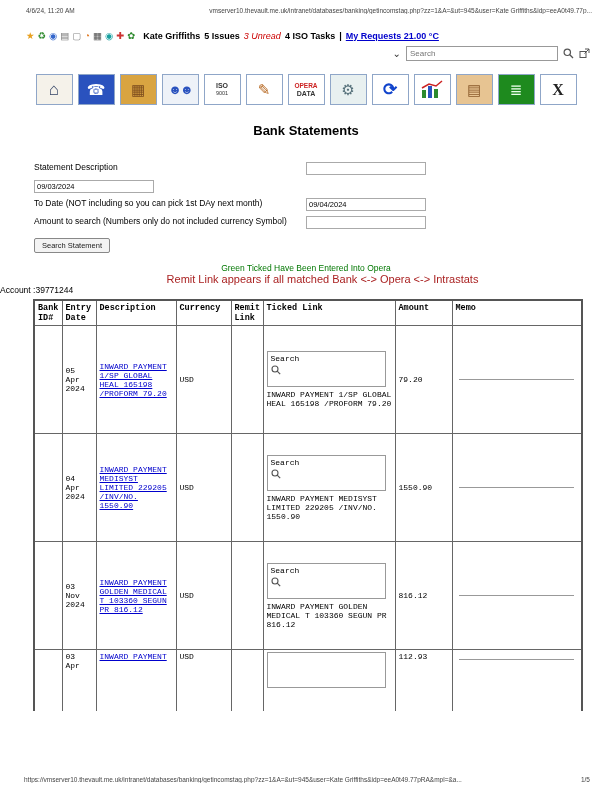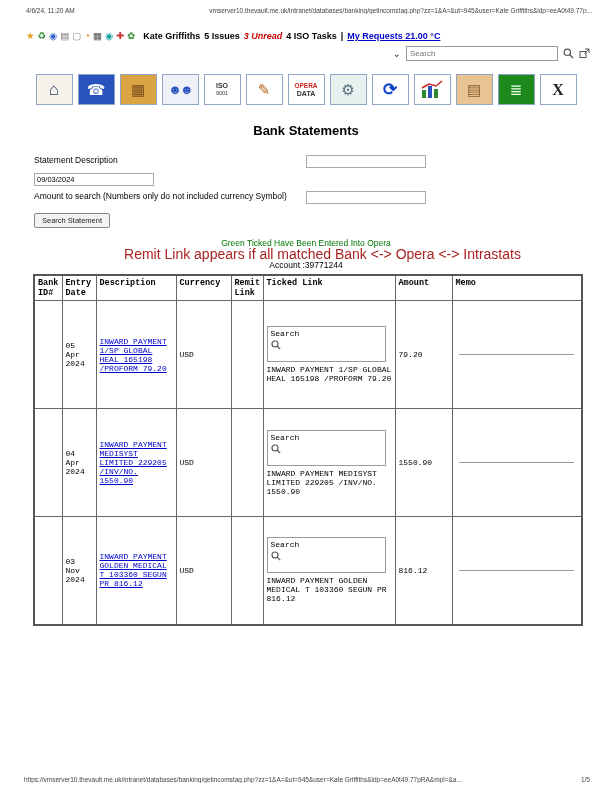--- a/index.html
+++ b/index.html
@@ -21,21 +21,21 @@
 
   
   .statusbar { margin:30px 22px 0 26px; }
   .sb-row1 { display:flex; align-items:center; gap:4px; font-size:9px; }
   .sb-icons { display:flex; align-items:center; gap:3px; font-size:9.5px; }
   .si-0{color:#e8a020}.si-1{color:#2d8a2d}.si-2{color:#3366cc}.si-3{color:#777}
   .si-4{color:#888}.si-5{color:#e07820}.si-6{color:#555}.si-7{color:#18a0a0}
   .si-8{color:#cc3333}.si-9{color:#2d8a2d}
   .sb-user { font-weight:bold; margin-left:4px; }
   .sb-issues { font-weight:bold; }
-  .sb-unread { font-weight:bold; font-style:italic; color:#cc0000;text-align:right; }
+  .sb-unread { font-weight:normal; font-style:italic; color:#cc0000;text-align:right; }
   .sb-iso { font-weight:bold; }
   .sb-sep { font-weight:bold; }
   .sb-req { font-weight:bold; color:#0000cc; text-decoration:underline; cursor:pointer; }
   .sb-row2 { display:flex; justify-content:flex-end; align-items:center; gap:5px; margin-top:5px; }
   .sb-chevron { font-size:10px; color:#333; cursor:pointer; line-height:8px; }
   .search-input { width:152px; height:15px; border:1px solid #999; font-size:8px;
     padding:0 3px; font-family:"Liberation Sans", sans-serif; }
   .sb-ico-btn { cursor:pointer; display:inline-flex; }
 
   
@@ -57,33 +57,33 @@
   .t-opera .tool-text2{font-size:7px;font-weight:bold;color:#333;line-height:8px}
   .t-gears{background:#e8f0f0}.t-gears .tool-glyph{color:#55707a}
   .t-sync{background:#fff}.t-sync .tool-glyph{color:#1144cc;font-weight:bold;font-size:17px}
   .t-chart{background:#fff}
   .t-package{background:#e7c492}.t-package .tool-glyph{color:#8a5a2b}
   .t-book{background:#1e8a1e}.t-book .tool-glyph{color:#eaffea}
   .t-excel{background:#fff}.t-excel .tool-glyph{color:#222;font-weight:bold;font-family:"Liberation Serif",serif;font-size:16px}
 
   
   .page-title { text-align:center; font-size:13px; font-weight:bold; margin:18px 0 0; }
-  .form-area { margin:17px 0 0 34px; font-size:8.5px; }
+  .form-area { margin:24px 0 0 34px; font-size:8.5px; }
   .form-row { display:flex; align-items:flex-start; margin-bottom:5px; }
   .form-label { width:272px; line-height:10px; }
   .form-input { width:120px; height:13px; border:1px solid #aaa; font-size:7.5px;
     padding:0 2px; font-family:"Liberation Sans", sans-serif; }
   .search-btn { margin:3px 0 0 34px; font-size:7.5px; color:#222; border:1px solid #888;
     background:#f3f3f3; border-radius:2px; padding:2px 7px; cursor:pointer;
     font-family:"Liberation Sans", sans-serif; display:inline-block; }
 
   .receipts-title { text-align:center; font-size:11.5px; font-weight:bold; margin:21px 0 0; }
   .note-green { text-align:center; color:#007700; font-size:8.5px; margin-top:10px; line-height:11px; }
-  .note-red   { text-align:center; color:#aa2222; font-size:14px; line-height:11px;margin-left:33px; }
-  .note-account { text-align:center; color:#000; font-size:8.5px; line-height:11px; }
+  .note-red   { text-align:center; color:#aa2222; font-size:11px; line-height:11px;margin-left:33px; }
+  .note-account { text-align:left; color:#000; font-size:8.5px; line-height:11px; }
 
   
   .table-clip { height:412px; overflow:hidden; margin:3px 0 0 33px; }
   table.receipts { border-collapse:collapse; table-layout:fixed; width:548px; border:2px solid #555;font-family:Liberation Mono, monospace; }
   .receipts th, .receipts td { border:1px solid #666; padding:2px 3px; font-size:8px; overflow:hidden; }
   .receipts th { text-align:left; font-size:8.5px; vertical-align:top; font-weight:bold; }
   .receipts td { vertical-align:middle; }
   tr.data-row td { height:108px; }
   tr.row-cut td { vertical-align:top; height:96px; }
   .desc-link { color:#0000cc; text-decoration:underline; cursor:pointer; word-wrap:break-word; }
@@ -199,20 +199,24 @@
   
   <div class="page-title">Bank Statements</div>
 
   <div class="form-area">
     <div class="form-row">
       <span class="form-label">Statement Description</span>
       <input class="form-input" type="text" value="" style="">
     </div>
     <div class="form-row">
       <input class="form-input" type="text" value="09/03/2024" style="">
+    </div>
+    <div class="form-row">
+      <span class="form-label">To Date (NOT including so you can pick 1st DAy next month)</span>
+      <input class="form-input" type="text" value="09/04/2024" style="">
     </div>
     <div class="form-row">
       <span class="form-label">Amount to search (Numbers only do not included currency Symbol)</span>
       <input class="form-input" type="text" value="" style="">
     </div>
   </div>
   <button class="search-btn">Search Statement</button>
 
   
   <div class="note-green">Green Ticked Have Been Entered Into Opera</div>
@@ -314,20 +318,38 @@
           </span>
         </div>
         <div class="opera-text">INWARD PAYMENT GOLDEN MEDICAL T 103360 SEGUN PR 816.12</div>
       </td>
       <td>816.12</td>
       <td>
               <div class="memo-line"></div>
             </td>
     </tr>
 
+    <tr class="row-cut">
+      <td></td>
+      <td>03 Apr</td>
+      <td>
+        <a class="desc-link">INWARD PAYMENT</a>
+      </td>
+      <td>USD</td>
+      <td></td>
+      <td>
+        <div class="opera-box">
+          <span class="opera-search-label"></span>
+        </div>
+      </td>
+      <td>112.93</td>
+      <td>
+              <div class="memo-line"></div>
+            </td>
+    </tr>
   </tbody>
       </table>
   </div>
 
   
   <div class="print-footer">
     <span class="pf-url">https://vmserver10.thevault.me.uk/intranet/databases/banking/getincomstag.php?zz=1&amp;A=&amp;ut=945&amp;user=Kate Griffiths&amp;idp=eeA0t49.77pRA&amp;mpl=&amp;a...</span>
     <span>1/5</span>
   </div>
 

